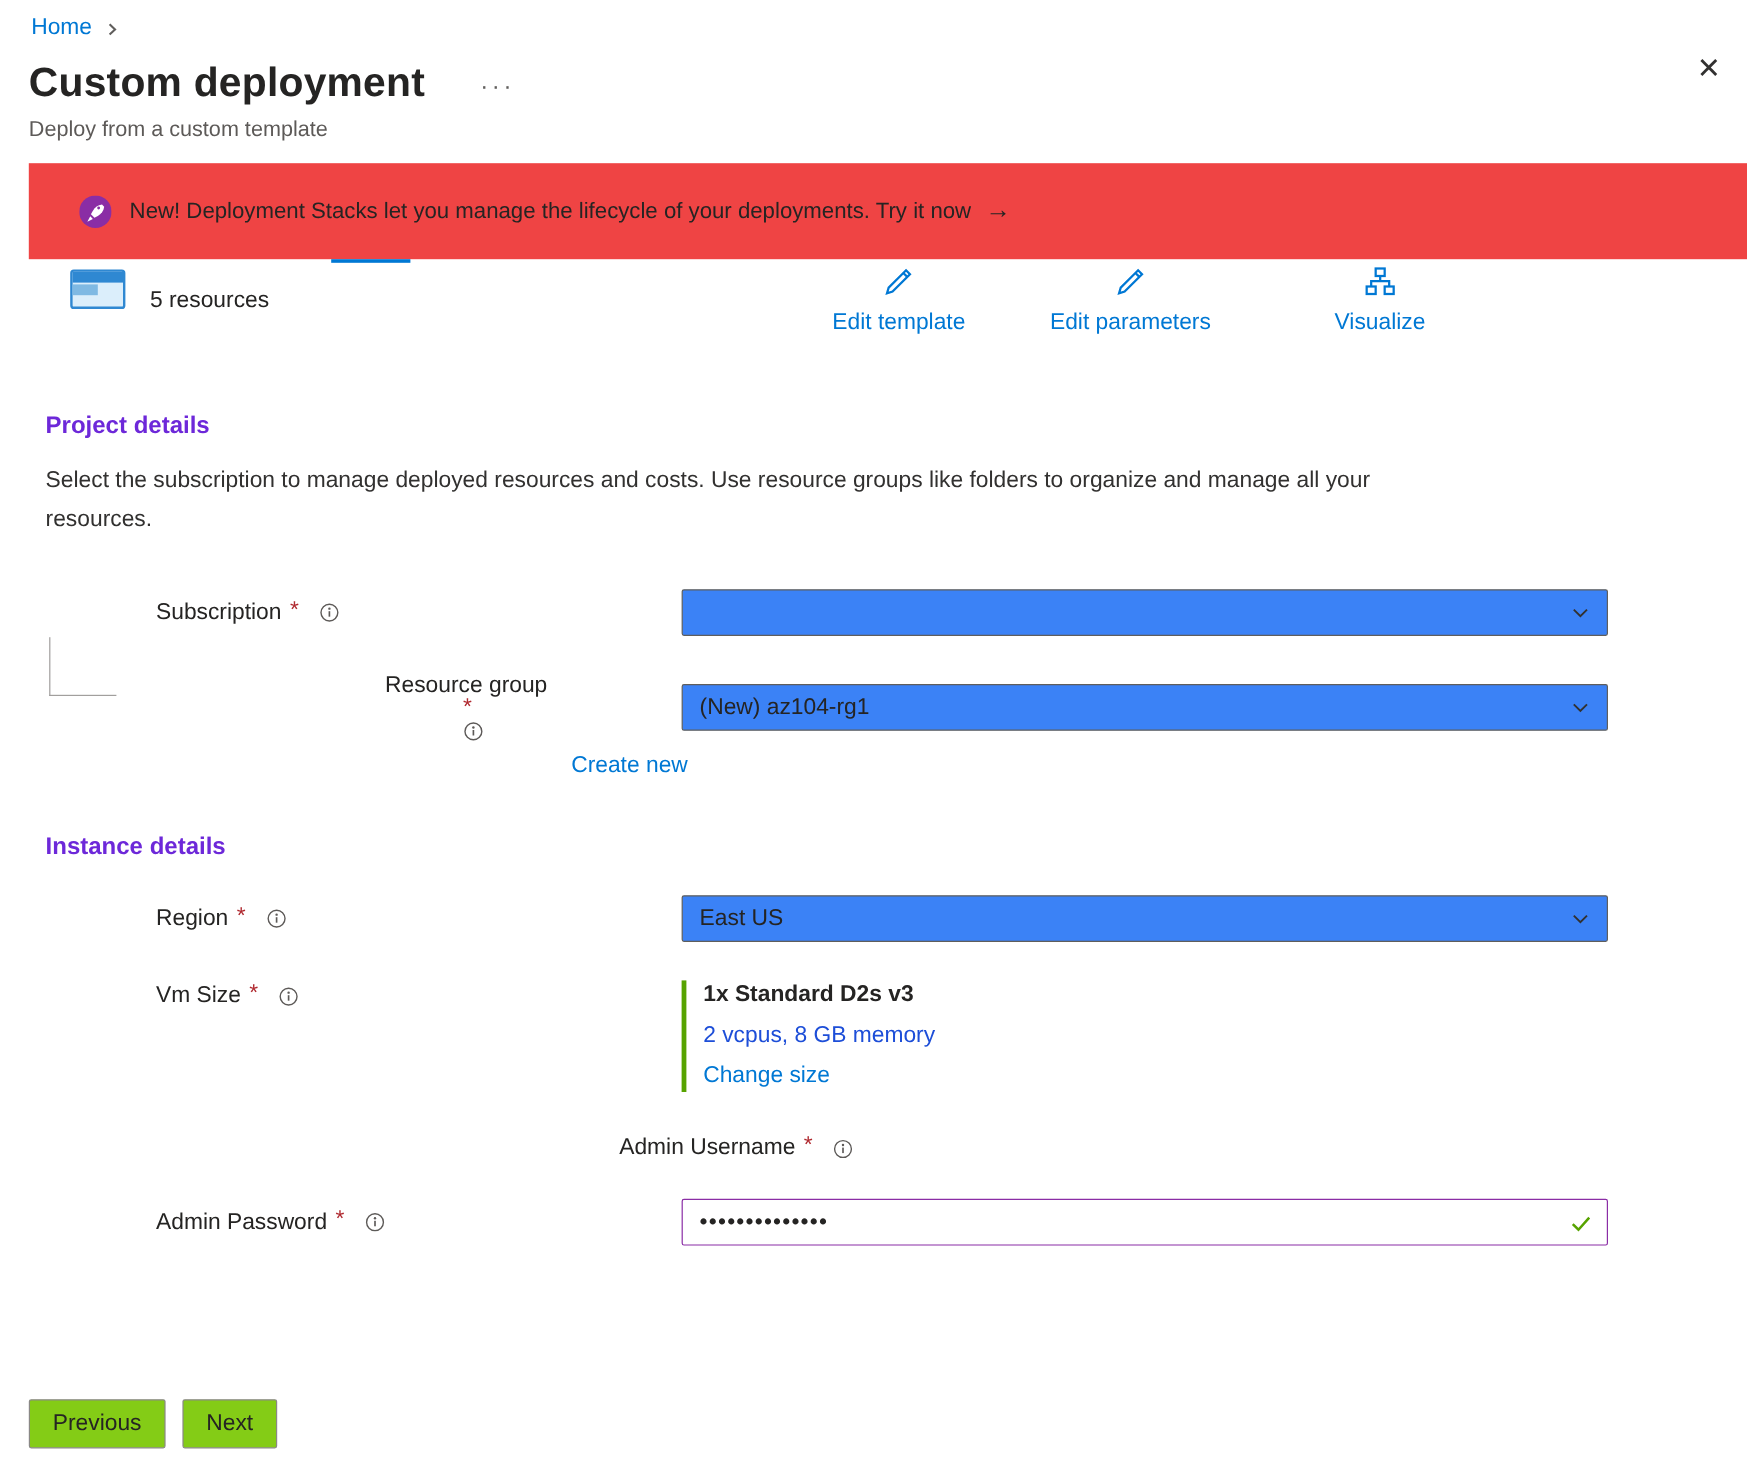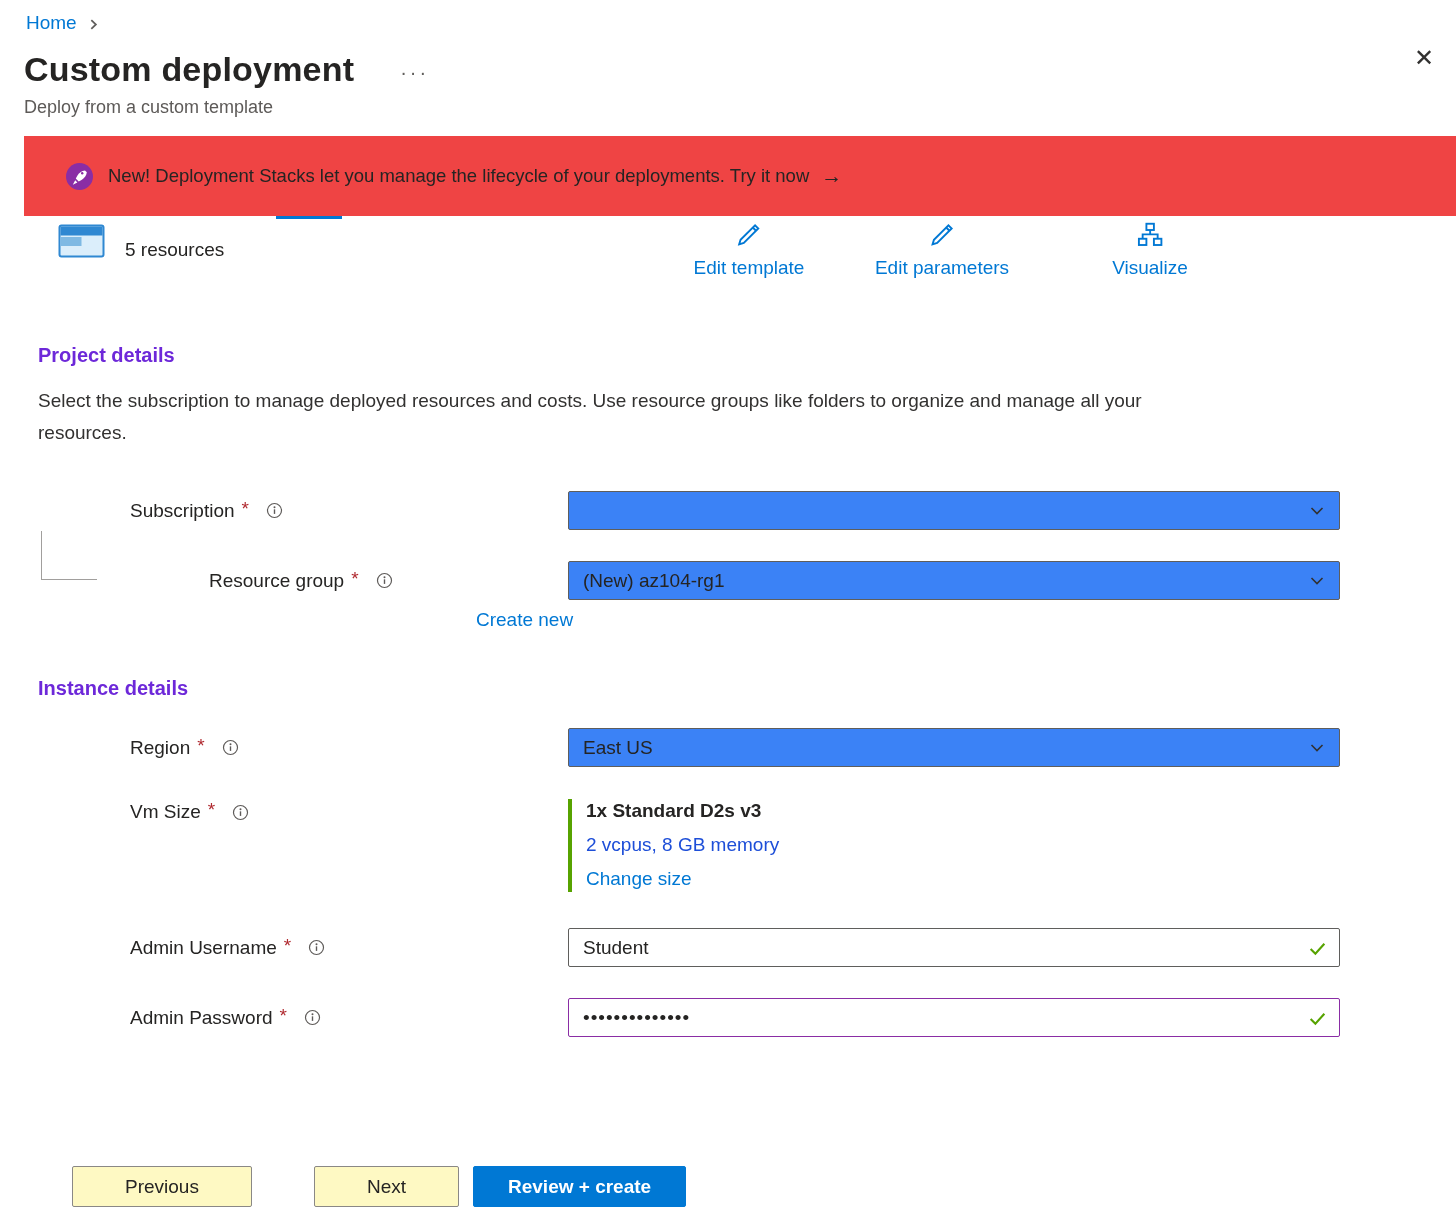--- a/index.html
+++ b/index.html
@@ -54,21 +54,21 @@
   .req { color: #b02a30; margin: -4px 5px 0 7px; font-size: 19px; }
   .info-icon { margin-left: 12px; display: inline-flex; cursor: pointer; }
   .field-cell { width: 772px; flex: 0 0 772px; position: relative; }
 
   .dropdown {
     height: 39px; border: 1px solid #5f5e5c; border-radius: 2px; background: #3b82f6;
     display: flex; align-items: center; justify-content: space-between;
     padding: 0 14px; font-size: 19px; cursor: pointer; color: #252423;
   }
   .row-sub { margin-bottom: 31px; }
-  .row-rg .label-cell { padding-left: 79px; }
+  .row-rg .label-cell { padding-left: 79px; flex-direction: column; }
   .connector { position: absolute; left: 3px; top: -30px; width: 56px; height: 49px;
     border-left: 1px solid #a19f9d; border-bottom: 1px solid #a19f9d; }
   .create-new-row { margin: 9px 0 0 438px; }
   .link { color: #0078d4; font-size: 19px; text-decoration: none; cursor: pointer; display: inline-block; }
 
   .ph-instance { margin-top: 46px; margin-bottom: 28px; }
   .row-region { margin-bottom: 32px; }
 
   .row-vmsize { align-items: flex-start; margin-bottom: 36px; }
   .row-vmsize .label-cell { padding-top: 2px; }
@@ -85,21 +85,21 @@
   .check { position: absolute; right: 13px; top: 11px; pointer-events: none; }
   .row-user { margin-bottom: 31px; }
   .pwd { border-color: #8a2da5; letter-spacing: 1px; }
 
   
   .footer { position: absolute; left: 24px; bottom: 12px; display: flex; gap: 14px; }
   .btn {
     height: 41px; border-radius: 2px; font-size: 19px; cursor: pointer;
     font-family: "Liberation Sans", sans-serif;
   }
-  .btn-secondary { background: #fef9c3; border: 1px solid #8a8886; color: #252423; padding: 0 52px; margin-left: 48px; }
+  .btn-secondary { background: #84cc16; border: 1px solid #8a8886; color: #252423; padding: 0 19px; }
   .btn-primary { background: #0078d4; border: 1px solid #0078d4; color: #fff; font-weight: 700; padding: 0 34px; }
 </style>
 </head>
 <body>
 
 <div class="breadcrumb">
   <a>Home</a>
   <span style="display:inline-flex;margin-top:2px;">
     <svg viewBox="0 0 12 12" width="13" height="13">
         <path d="M4 2 L8.2 6 L4 10" fill="none" stroke="#605e5c" stroke-width="1.6"></path>
@@ -290,28 +290,20 @@
         <span>Admin Username</span>
         <span class="req">*</span>
         <span class="info-icon">
           <svg viewBox="0 0 16 16" width="17" height="17">
               <circle cx="8" cy="8" r="6.6" fill="none" stroke="#5d5a58" stroke-width="1.1"></circle>
               <rect x="7.35" y="6.9" width="1.3" height="4.3" fill="#5d5a58"></rect>
               <circle cx="8" cy="4.9" r="0.95" fill="#5d5a58"></circle>
             </svg>
         </span>
       </div>
-      <div class="field-cell">
-        <input class="text-input" type="text" value="Student" style="">
-        <span class="check">
-          <svg viewBox="0 0 18 18" width="19" height="19">
-              <path d="M2.5 9.5 L7 14 L15.5 4.5" fill="none" stroke="#57a300" stroke-width="2"></path>
-            </svg>
-        </span>
-      </div>
     </div>
 
     <div class="form-row">
       <div class="label-cell">
         <span>Admin Password</span>
         <span class="req">*</span>
         <span class="info-icon">
           <svg viewBox="0 0 16 16" width="17" height="17">
               <circle cx="8" cy="8" r="6.6" fill="none" stroke="#5d5a58" stroke-width="1.1"></circle>
               <rect x="7.35" y="6.9" width="1.3" height="4.3" fill="#5d5a58"></rect>
@@ -328,14 +320,13 @@
         </span>
       </div>
     </div>
 
   </div>
 </div>
 
 <div class="footer">
   <button class="btn btn-secondary">Previous</button>
   <button class="btn btn-secondary">Next</button>
-  <button class="btn btn-primary">Review + create</button>
 </div>
 
 </body></html>

